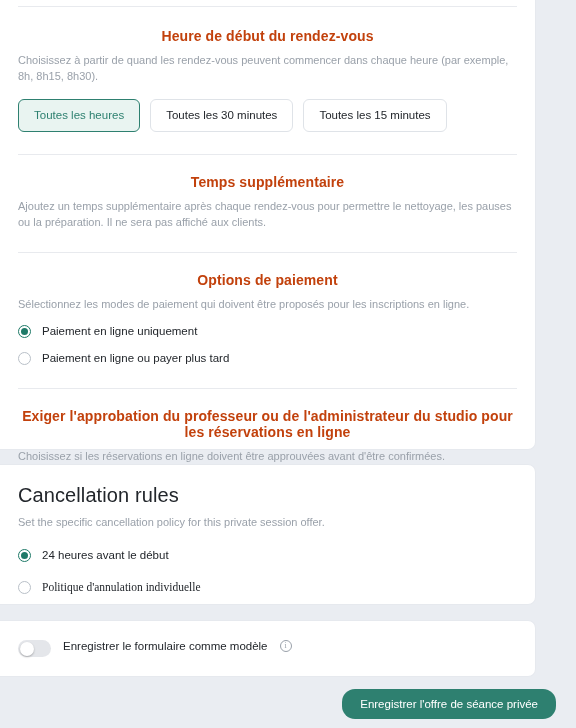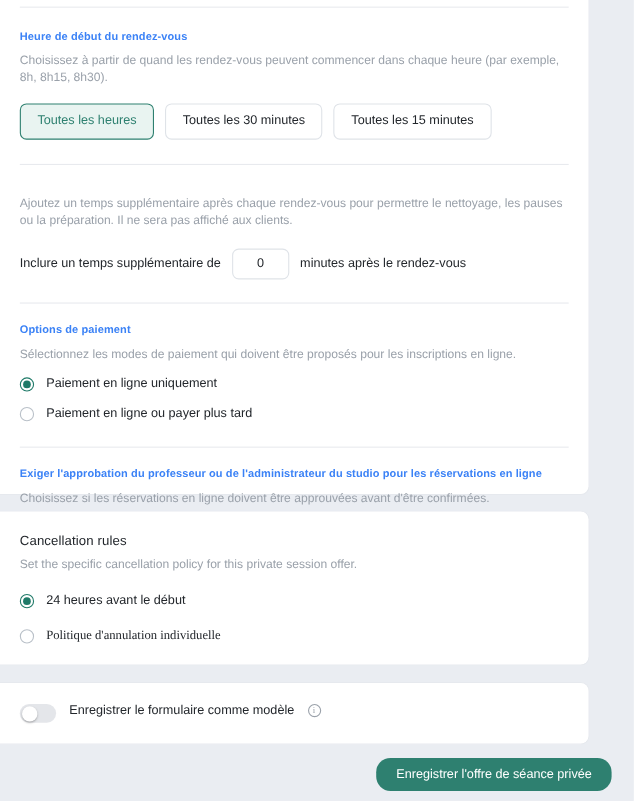--- a/index.html
+++ b/index.html
@@ -19,22 +19,23 @@
     border-left: none;
     border-top: none;
   }
   .card.rounded-top { border-top: 1px solid #e6e9ee; }
 
   .pad { padding: 0 18px; }
 
   .divider { height: 1px; background: #e8eaee; margin: 0 18px; }
 
   .sec-title {
-    font-size: 10px; font-weight: bold; color: #3b82f6;
+    font-size: 14px; font-weight: bold; color: #c2410c;
     letter-spacing: .1px;
+    text-align: center;
   }
   .sec-desc {
     font-size: 11px; color: #9aa1aa; line-height: 1.45;
     margin-top: 9px;
   }
 
   
   .pill-row { display: flex; gap: 10px; margin-top: 14px; }
   .pill {
     height: 33px; padding: 0 15px;
@@ -96,21 +97,21 @@
     width: 14px; height: 14px; border-radius: 50%;
     background: #fff;
     box-shadow: 0 1px 2px rgba(0,0,0,.28);
   }
   .toggle.on { background: #8fc3b2; }
   .toggle.on .knob { left: auto; right: 2px; }
   .toggle-label { font-size: 11.5px; color: #22262b; }
 
   
   .big-title {
-    font-size: 12px; color: #22262b; font-weight: normal;
+    font-size: 20px; color: #22262b; font-weight: normal;
     letter-spacing: .1px;
   }
 
   .info-icon {
     width: 12px; height: 12px; border-radius: 50%;
     border: 1px solid #9aa1aa; color: #9aa1aa;
     font-size: 8px; line-height: 10px; text-align: center;
     font-family: "Liberation Serif", serif;
     flex: 0 0 auto;
   }
@@ -144,26 +145,22 @@
         <div class="pill-row">
           <button class="pill selected">Toutes les heures</button>
           <button class="pill">Toutes les 30 minutes</button>
           <button class="pill">Toutes les 15 minutes</button>
         </div>
       </div>
 
       <div class="divider" style="margin-top:22px;"></div>
 
       <div class="pad" style="padding-top:19px;">
+        <div class="sec-title">Temps supplémentaire</div>
         <div class="sec-desc">Ajoutez un temps supplémentaire après chaque rendez-vous pour permettre le nettoyage, les pauses ou la préparation. Il ne sera pas affiché aux clients.</div>
-        <div class="inline-row">
-          <span>Inclure un temps supplémentaire de</span>
-          <input class="num-input" type="text" value="0" style="">
-          <span>minutes après le rendez-vous</span>
-        </div>
       </div>
 
       <div class="divider" style="margin-top:21px;"></div>
 
       <div class="pad" style="padding-top:19px;">
         <div class="sec-title">Options de paiement</div>
         <div class="sec-desc">Sélectionnez les modes de paiement qui doivent être proposés pour les inscriptions en ligne.</div>
         <div class="radio-row" style="margin-top:12px;">
           <span class="radio on"></span>
           <span class="radio-label">Paiement en ligne uniquement</span>

